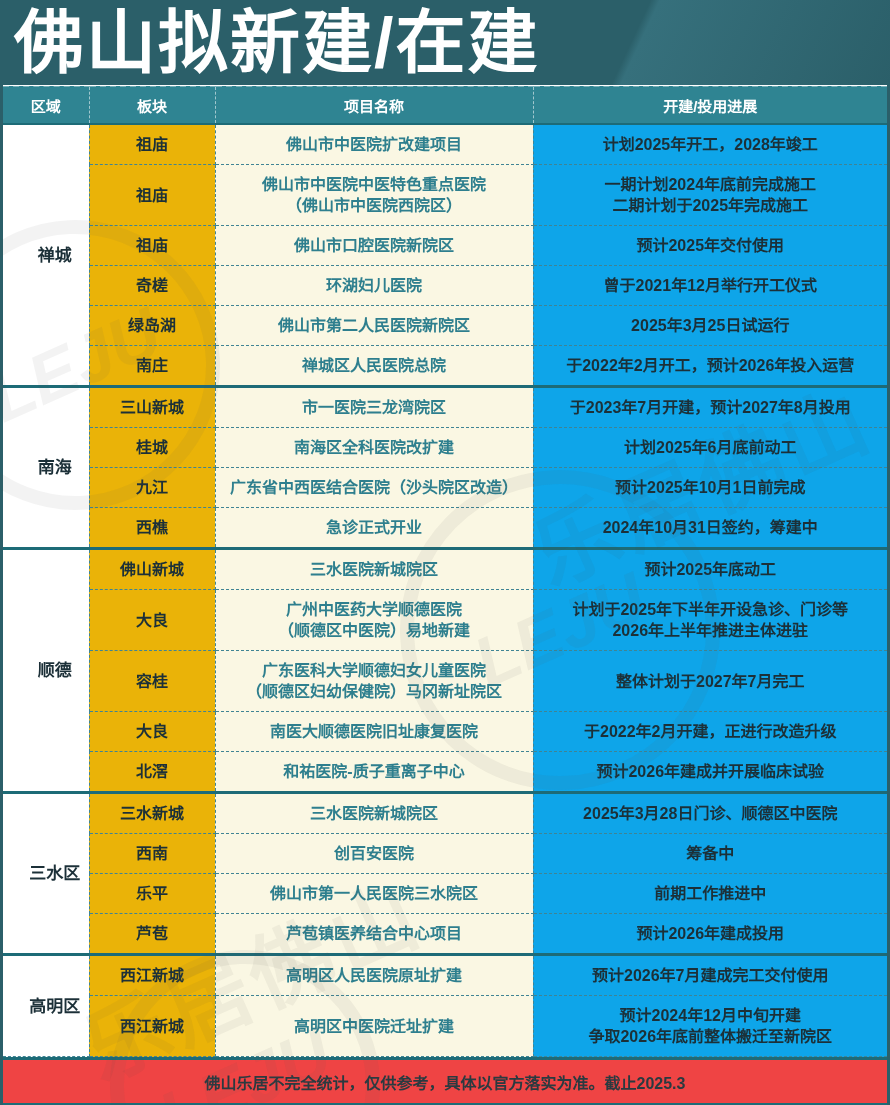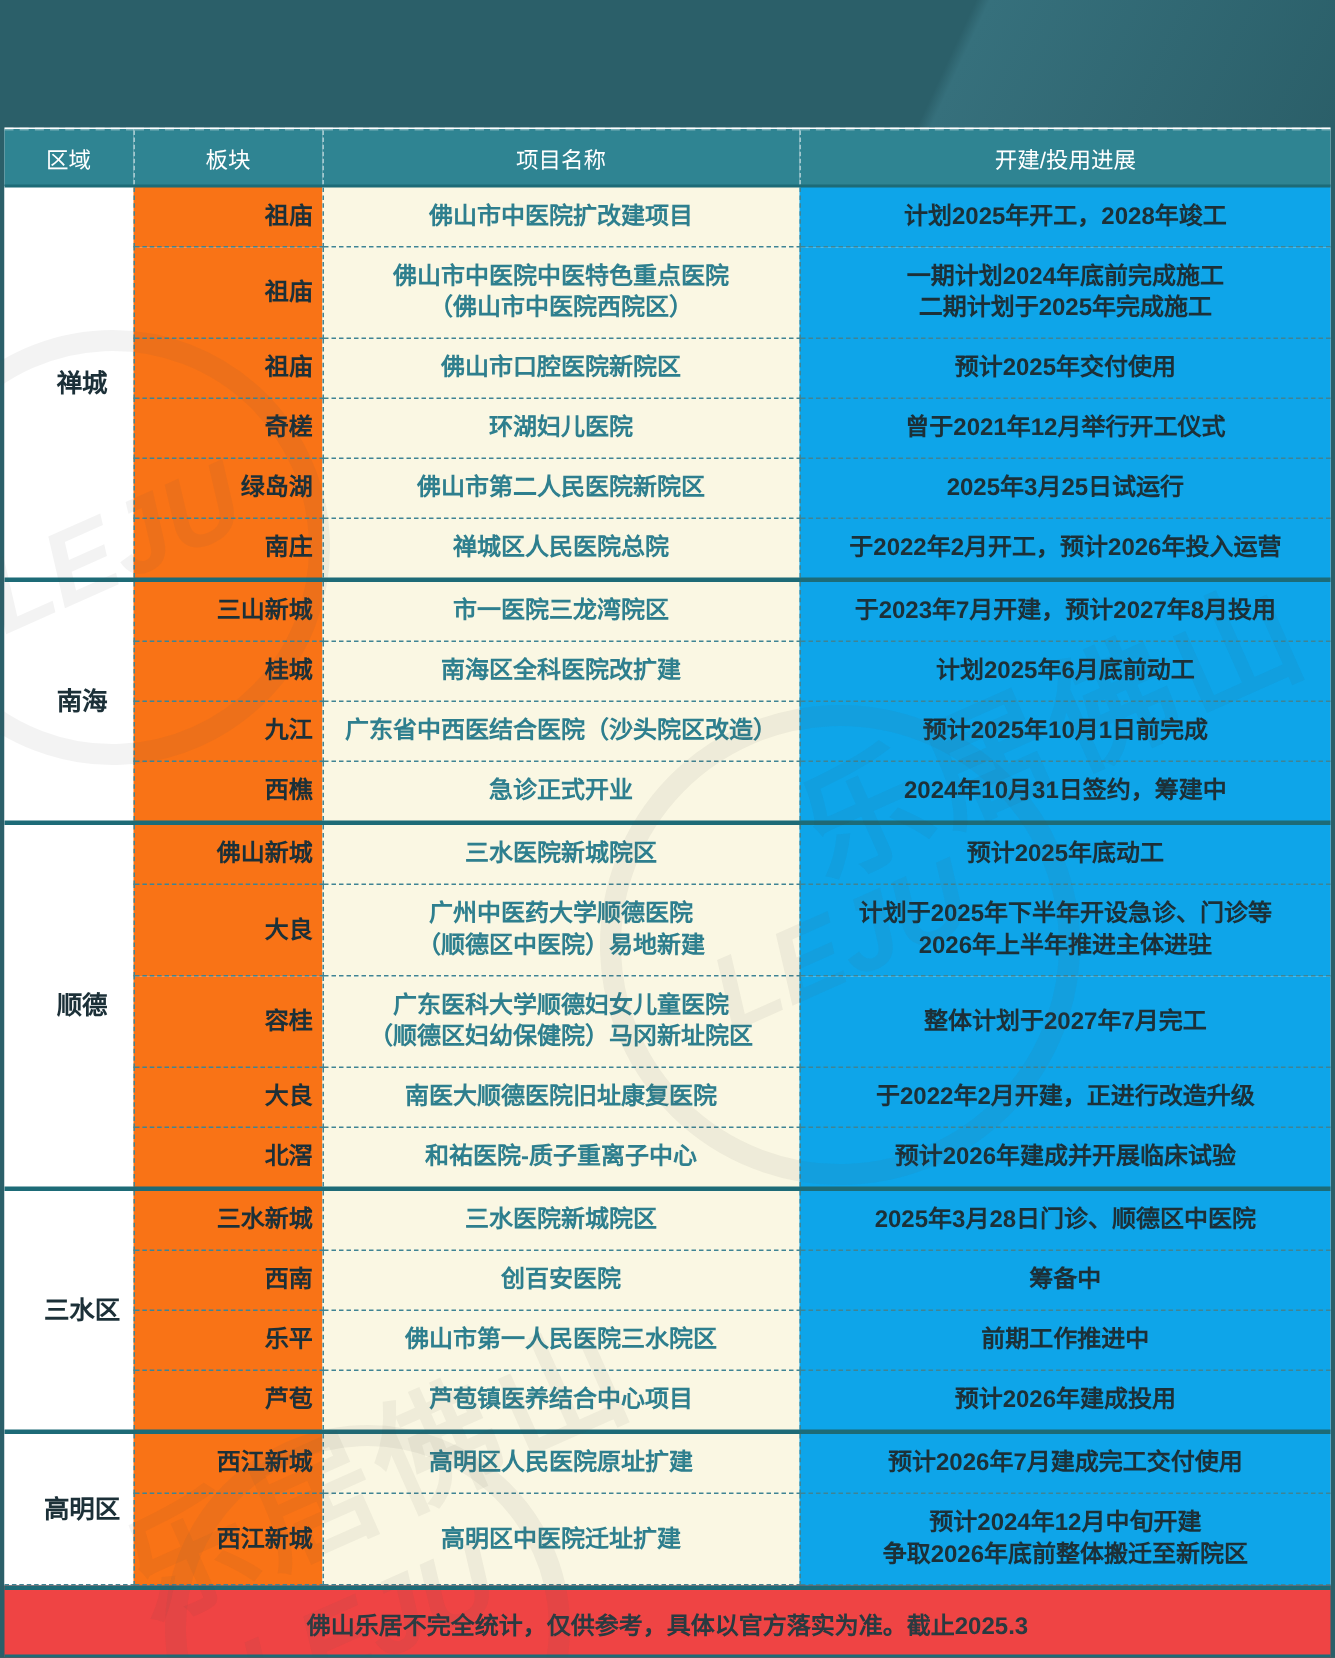--- a/index.html
+++ b/index.html
@@ -40,21 +40,21 @@
   }
   table{
     width:100%;
     border-collapse:collapse;
     table-layout:fixed;
     background:#ffffff;
   }
   thead th{
     background:var(--header-bg);
     color:#ffffff;
-    font-size:15px;font-weight:normal;
+    font-size:15px;font-weight:bold;
     height:38px;
     border-top:2px dashed rgba(255,255,255,.35);
     border-bottom:2px dotted rgba(255,255,255,.8);
     border-left:1px dashed rgba(255,255,255,.55);
     text-align:center;
   }
   thead th:first-child{border-left:none;}
   td{
     border:1px dashed var(--line-dash);
     text-align:center;
@@ -65,21 +65,21 @@
     color:var(--dark-text);
     font-weight:600;
   }
   td.region{
     background:#ffffff;
     font-size:17px;
     font-weight:700;
     border-left:none;
     padding-left:24px;
   }
-  td.block{background:#f97316;text-align:right;}
+  td.block{background:#eab308;}
   td.project{
     background:var(--project-bg);
     color:var(--project-text);
     font-weight:700;
     margin-top:12px;
   }
   td.progress{background:#0ea5e9;border-right:none;}
   tr.sec-first td{border-top:3px solid var(--line-solid);}
   tbody:first-of-type tr.sec-first td{border-top:2px solid var(--line-solid);}
   
@@ -113,20 +113,21 @@
     font-size:70px;
     color:rgba(80,80,80,.07);
   }
 </style>
 </head>
 <body>
 
 <div class="page">
 
   <div class="title-bar">
+    <span>佛山拟新建/在建</span>
   </div>
 
   <div class="table-wrap">
     <table>
       <colgroup>
         <col style="width:86px">
         <col style="width:126px">
         <col style="width:318px">
         <col>
       </colgroup>

